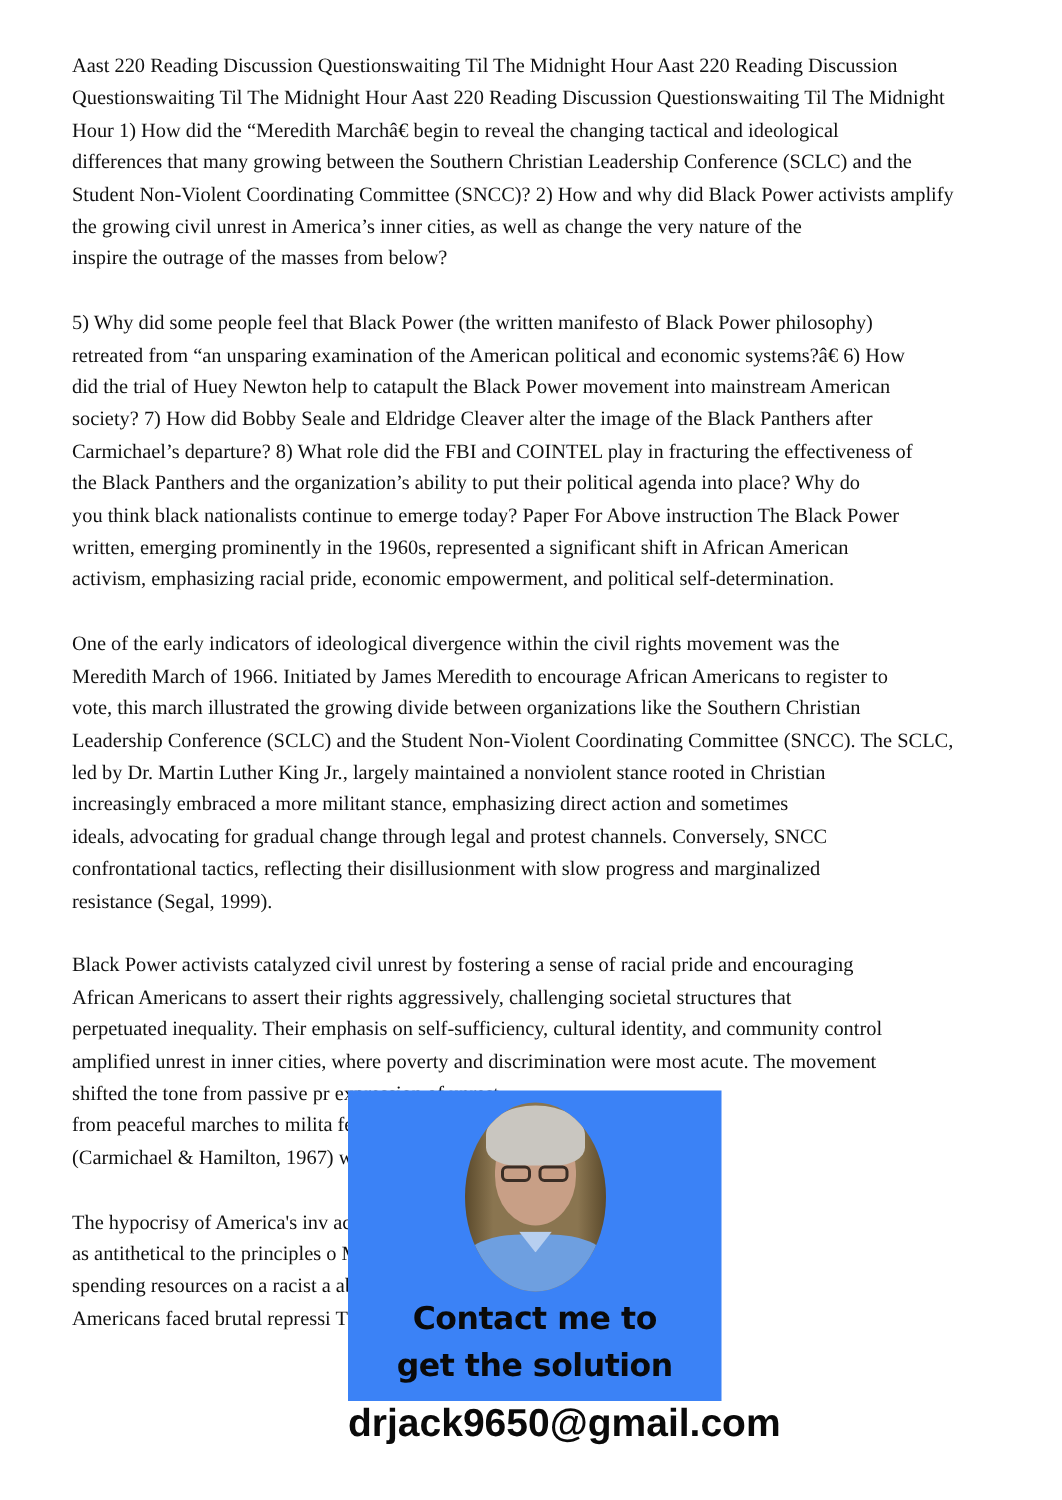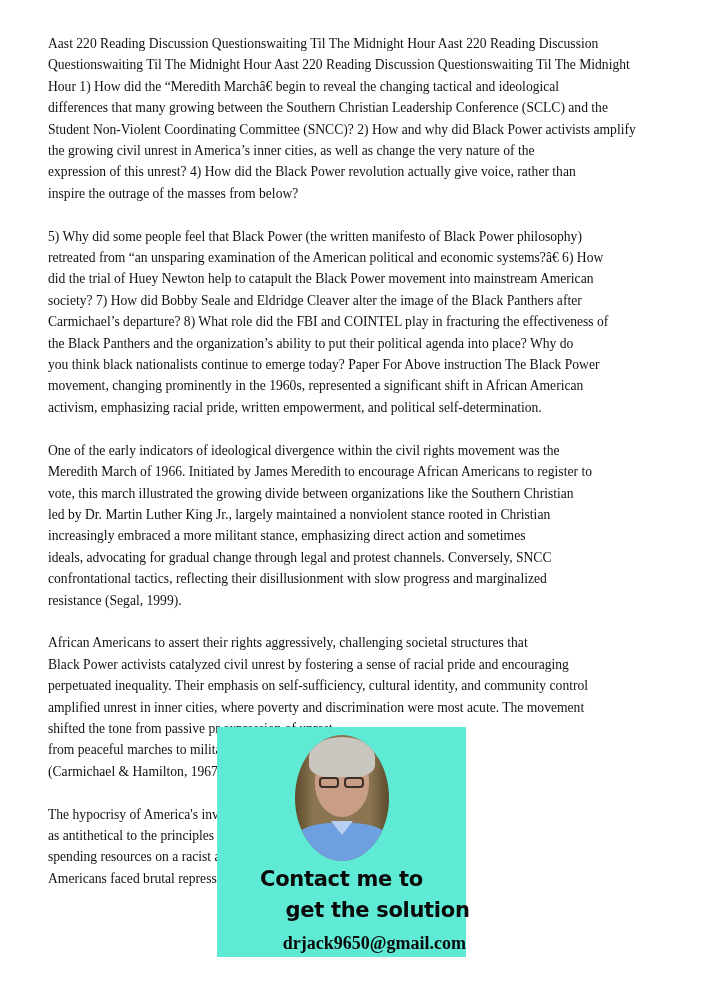--- a/index.html
+++ b/index.html
@@ -4,86 +4,86 @@
   <style>
     html, body { margin: 0; padding: 0; }
     body {
       width: 708px; height: 1000px; background: #ffffff; position: relative; overflow: hidden;
       font-family: "Liberation Serif", serif; color: #111;
     }
     .page { position: absolute; left: 48px; top: 33px; width: 630px; }
     .line { font-size: 13.6px; line-height: 21.4px; white-space: nowrap; font-family: Liberation Serif, serif; }
     .gap { height: 21.4px; }
     .ad {
-      position: absolute; left: 217px; top: 727px; width: 249px; height: 230px;
-      background: #5eead4;
+      position: absolute; left: 232px; top: 727px; width: 249px; height: 207px;
+      background: #3b82f6;
     }
     .portrait {
       position: absolute; left: 78px; top: 8px; width: 94px; height: 126px;
       border-radius: 50%; overflow: hidden;
       background: linear-gradient(90deg, #5b4a2c 0%, #8a7550 20%, #8a7550 80%, #5b4a2c 100%);
     }
     .hair { position: absolute; left: 14px; top: 2px; width: 66px; height: 40px; border-radius: 50% 50% 30% 30%; background: #c9c6c0; }
     .face { position: absolute; left: 20px; top: 16px; width: 54px; height: 66px; border-radius: 45% 45% 50% 50%; background: #c89f86; }
     .glasses { position: absolute; left: 22px; top: 42px; width: 50px; height: 12px; }
     .glasses span { position: absolute; top: 0; width: 20px; height: 11px; border: 2px solid #3a2d25; border-radius: 4px; box-sizing: border-box; }
     .shirt { position: absolute; left: 0; top: 88px; width: 94px; height: 40px; background: #6e9fe0; border-radius: 40% 40% 0 0; }
     .collar { position: absolute; left: 36px; top: 86px; width: 22px; height: 14px; background: #b7cff0; clip-path: polygon(0 0, 100% 0, 50% 100%); }
     .ad-line1, .ad-line2 {
       position: absolute; left: 0; width: 249px; text-align: center;
       font-family: "DejaVu Sans", sans-serif; font-weight: bold; font-size: 21px; color: #0a0a0a; letter-spacing: -0.3px;
     }
     .ad-line1 { top: 140px; }
-    .ad-line2 { top: 171px; padding-left: 36px; }
+    .ad-line2 { top: 171px; }
     .ad-email {
       position: absolute; left: 0; top: 206px; width: 249px; text-align: right;
-      font-family: Liberation Serif, serif; font-weight: bold; font-size: 18px; color: #0a0a0a;
+      font-family: Liberation Sans, sans-serif; font-weight: bold; font-size: 26px; color: #0a0a0a;
     }
   </style>
 </head>
 <body>
 
 <div class="page">
   <div>
     <div class="line">Aast 220 Reading Discussion Questionswaiting Til The Midnight Hour Aast 220 Reading Discussion</div>
     <div class="line">Questionswaiting Til The Midnight Hour Aast 220 Reading Discussion Questionswaiting Til The Midnight</div>
     <div class="line">Hour 1) How did the “Meredith Marchâ€ begin to reveal the changing tactical and ideological</div>
     <div class="line">differences that many growing between the Southern Christian Leadership Conference (SCLC) and the</div>
     <div class="line">Student Non-Violent Coordinating Committee (SNCC)? 2) How and why did Black Power activists amplify</div>
     <div class="line">the growing civil unrest in America’s inner cities, as well as change the very nature of the</div>
-    <div class="line">expression of this unrest? 4) How did the Black Power revolution actually give voice, rather than</div>
     <div class="line">inspire the outrage of the masses from below?</div>
   </div>
   <div class="gap"></div>
   <div>
     <div class="line">5) Why did some people feel that Black Power (the written manifesto of Black Power philosophy)</div>
     <div class="line">retreated from “an unsparing examination of the American political and economic systems?â€ 6) How</div>
     <div class="line">did the trial of Huey Newton help to catapult the Black Power movement into mainstream American</div>
     <div class="line">society? 7) How did Bobby Seale and Eldridge Cleaver alter the image of the Black Panthers after</div>
     <div class="line">Carmichael’s departure? 8) What role did the FBI and COINTEL play in fracturing the effectiveness of</div>
     <div class="line">the Black Panthers and the organization’s ability to put their political agenda into place? Why do</div>
     <div class="line">you think black nationalists continue to emerge today? Paper For Above instruction The Black Power</div>
-    <div class="line">movement, changing prominently in the 1960s, represented a significant shift in African American</div>
-    <div class="line">activism, emphasizing racial pride, written empowerment, and political self-determination.</div>
+    <div class="line">written, emerging prominently in the 1960s, represented a significant shift in African American</div>
+    <div class="line">activism, emphasizing racial pride, economic empowerment, and political self-determination.</div>
   </div>
   <div class="gap"></div>
   <div>
     <div class="line">One of the early indicators of ideological divergence within the civil rights movement was the</div>
     <div class="line">Meredith March of 1966. Initiated by James Meredith to encourage African Americans to register to</div>
     <div class="line">vote, this march illustrated the growing divide between organizations like the Southern Christian</div>
+    <div class="line">Leadership Conference (SCLC) and the Student Non-Violent Coordinating Committee (SNCC). The SCLC,</div>
     <div class="line">led by Dr. Martin Luther King Jr., largely maintained a nonviolent stance rooted in Christian</div>
     <div class="line">increasingly embraced a more militant stance, emphasizing direct action and sometimes</div>
     <div class="line">ideals, advocating for gradual change through legal and protest channels. Conversely, SNCC</div>
     <div class="line">confrontational tactics, reflecting their disillusionment with slow progress and marginalized</div>
     <div class="line">resistance (Segal, 1999).</div>
   </div>
   <div class="gap"></div>
   <div>
+    <div class="line">Black Power activists catalyzed civil unrest by fostering a sense of racial pride and encouraging</div>
     <div class="line">African Americans to assert their rights aggressively, challenging societal structures that</div>
-    <div class="line">Black Power activists catalyzed civil unrest by fostering a sense of racial pride and encouraging</div>
     <div class="line">perpetuated inequality. Their emphasis on self-sufficiency, cultural identity, and community control</div>
     <div class="line">amplified unrest in inner cities, where poverty and discrimination were most acute. The movement</div>
     <div class="line">shifted the tone from passive pr                                                   expression of unrest</div>
     <div class="line">from peaceful marches to milita                                                   fense and cultural pride</div>
     <div class="line">(Carmichael &amp; Hamilton, 1967)                                                   with many who felt</div>
   </div>
   <div class="gap"></div>
   <div>
     <div class="line">The hypocrisy of America's inv                                                   activists who saw the war</div>
     <div class="line">as antithetical to the principles o                                                   Many argued that</div>

